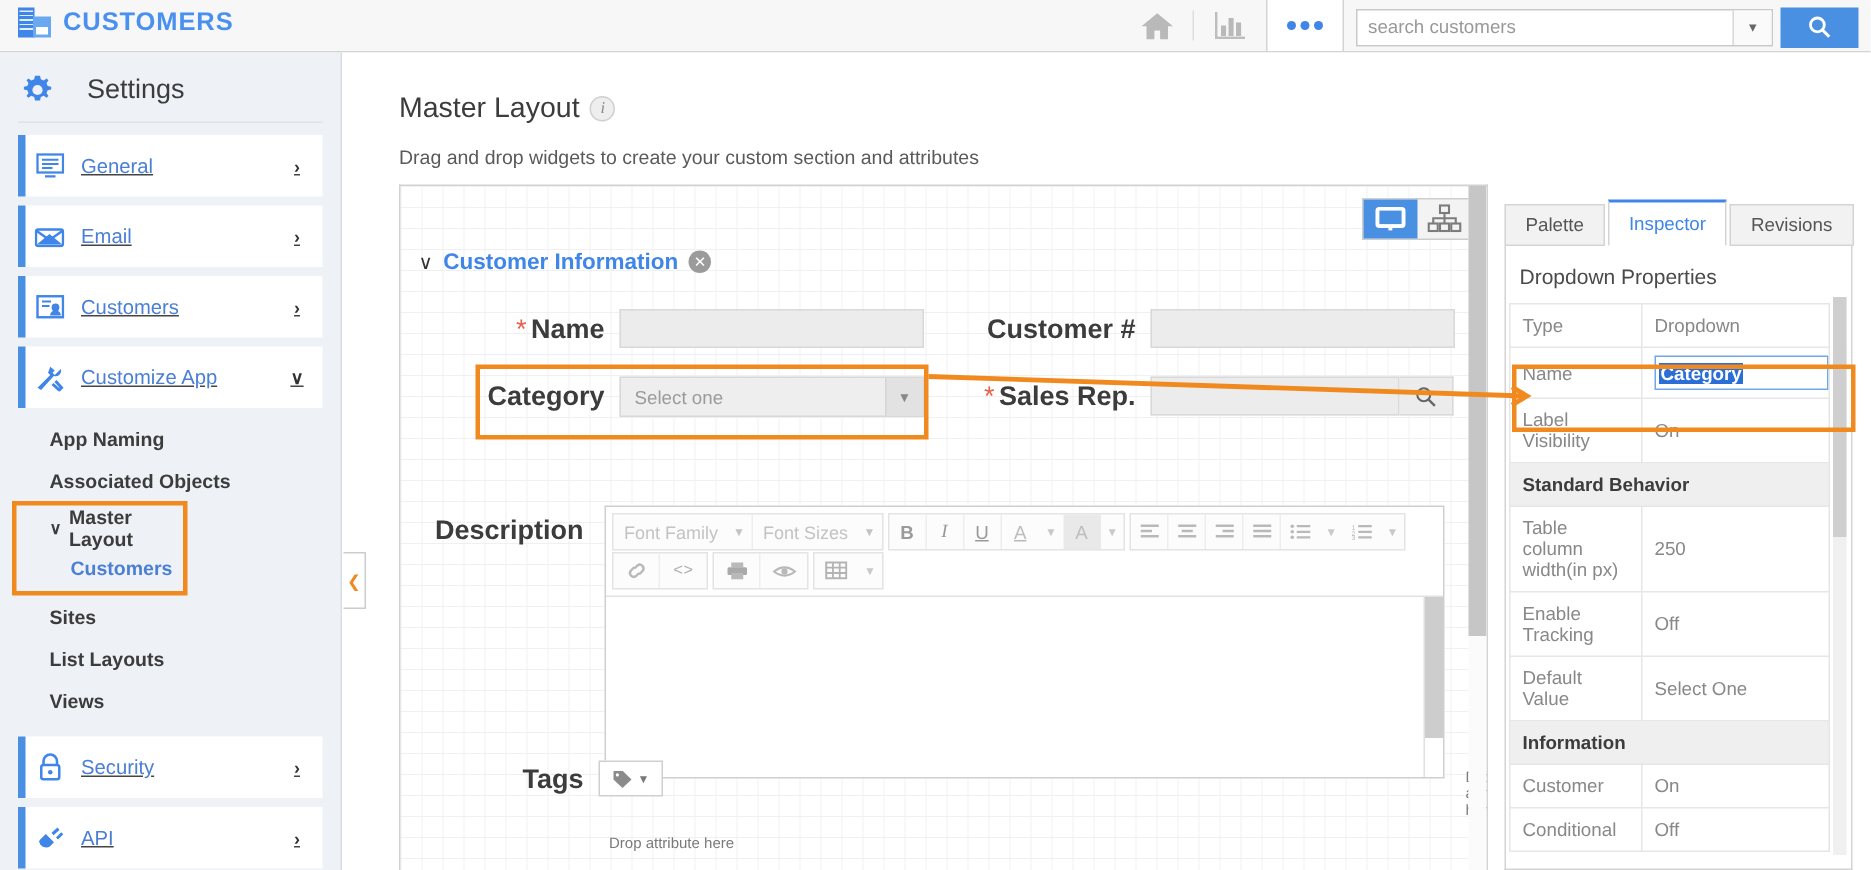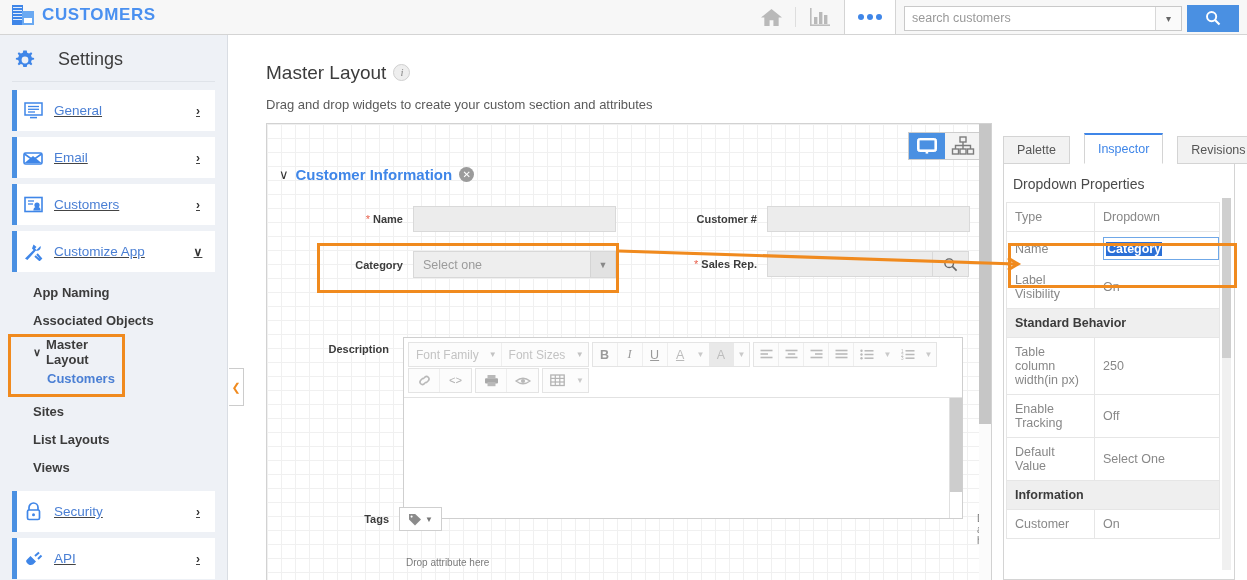--- a/index.html
+++ b/index.html
@@ -85,21 +85,21 @@
   .vt { width:36px; height:26px; display:flex; align-items:center; justify-content:center; cursor:pointer; }
   .vt.active { background:#4a90e2; }
 
   .section-hd { position:absolute; left:12px; top:42px; display:flex; align-items:center; gap:7px; }
   .section-hd .cv { color:#333; font-size:13px; }
   .section-hd .nm { color:#3f86e8; font-size:15px; font-weight:bold; }
   .x-btn { width:15px; height:15px; border-radius:50%; background:#9b9b9b; color:#fff;
            font-size:10px; display:flex; align-items:center; justify-content:center; cursor:pointer; }
 
   .frow { position:absolute; display:flex; align-items:center; }
-  .flabel { font-size:11px; font-weight:bold; color:#3c3c3c; text-align:right; }
+  .flabel { font-size:18px; font-weight:bold; color:#3c3c3c; text-align:right; }
   .req { color:#e8604c; margin-right:3px; font-weight:normal; }
   .fbox { background:#ececec; border:1px solid #d9d9d9; height:26px; }
   .ddl { width:203px; height:27px; background:#eee; border:1px solid #d8d8d8;
          display:flex; align-items:center; }
   .ddl .ph { flex:1; padding-left:9px; color:#9b9b9b; font-size:12.5px; }
   .ddl .ar { width:25px; height:25px; background:#e2e2e2; border-left:1px solid #d4d4d4;
              display:flex; align-items:center; justify-content:center; color:#888; font-size:9px; }
   .searchfield { display:flex; align-items:center; }
   .searchfield .sbtn { width:36px; height:26px; background:#ececec; border:1px solid #d9d9d9;
                        border-left:0; display:flex; align-items:center; justify-content:center; }
@@ -129,21 +129,21 @@
   .canvas-sb i { position:absolute; left:0; top:0; width:12px; height:300px; background:#c6c6c6; display:block; }
 
   
   .hl { position:absolute; border:3px solid #f08a1e; pointer-events:none; z-index:5; }
   .connector { position:absolute; z-index:5; pointer-events:none; }
 
   
   .inspector { position:absolute; left:1003px; top:133px; width:232px; height:447px; }
   .tabs { display:flex; height:31px; align-items:flex-end; }
   .tab { height:28px; padding:0 13px; background:#f2f2f2; border:1px solid #d4d4d4;
-         display:flex; align-items:center; font-size:12.5px; color:#555; cursor:pointer; margin-right:14px; }
+         display:flex; align-items:center; font-size:12.5px; color:#555; cursor:pointer; margin-right:2px; }
   .tab.active { background:#fff; border-top:2px solid #3f86e8; height:31px; color:#3f86e8; border-bottom-color:#fff; }
   .insp-body { border:1px solid #d4d4d4; border-top:0; height:416px; background:#fff; position:relative; }
   .insp-title { font-size:14px; color:#4a4a4a; padding:12px 0 10px 9px; }
   .ptable { width:214px; margin-left:2px; border-collapse:collapse; table-layout:fixed; }
   .ptable td { border:1px solid #e6e6e6; font-size:12.5px; color:#888; padding:7px 8px; vertical-align:middle; }
   .ptable td.k { width:88px; }
   .ptable tr.sect td { background:#efefef; color:#3c3c3c; font-weight:bold; font-size:12.5px; }
   .name-input { width:116px; height:23px; border:1px solid #6fa8e8; background:#fff;
                 display:flex; align-items:center; padding:0 2px; }
   .name-input span { background:#2b6fd6; color:#fff; font-size:12.5px; font-weight:bold; padding:0 1px; }
@@ -562,19 +562,23 @@
         <td class="k">Default Value</td>
         <td>Select One</td>
       </tr>
       <tr class="sect">
         <td colspan="2">Information</td>
       </tr>
       <tr>
         <td class="k">Customer</td>
         <td>On</td>
       </tr>
+      <tr>
+        <td class="k">Conditional</td>
+        <td>Off</td>
+      </tr>
     </tbody>
       </table>
     <span class="insp-sb">
         <i></i>
       </span>
   </div>
 </div>
 
 </body></html>

